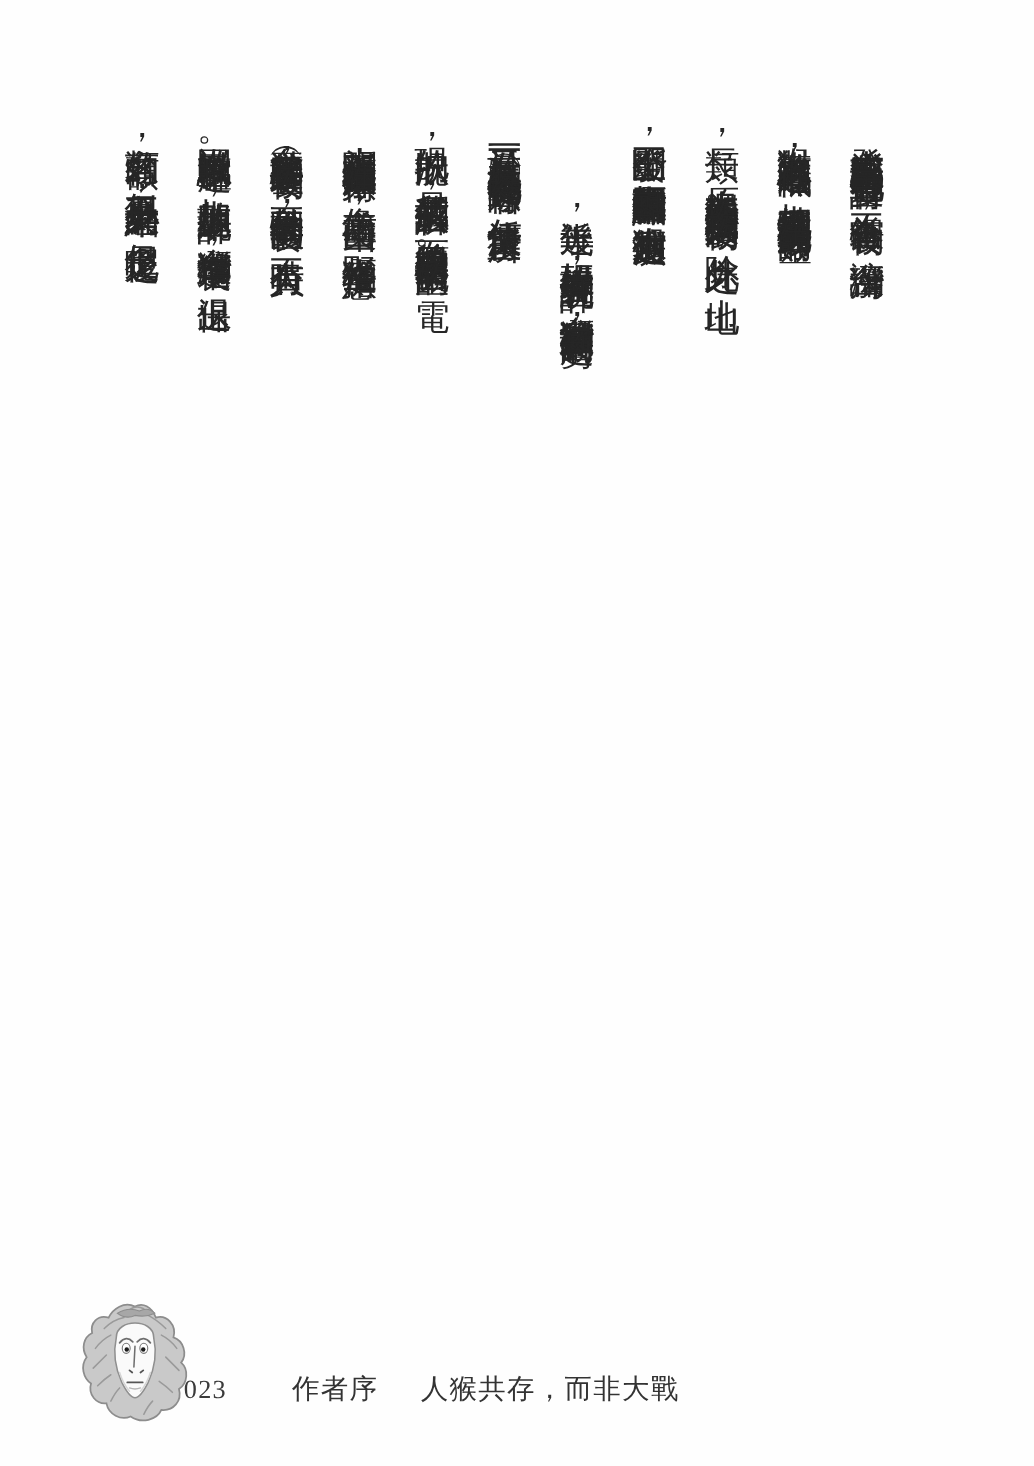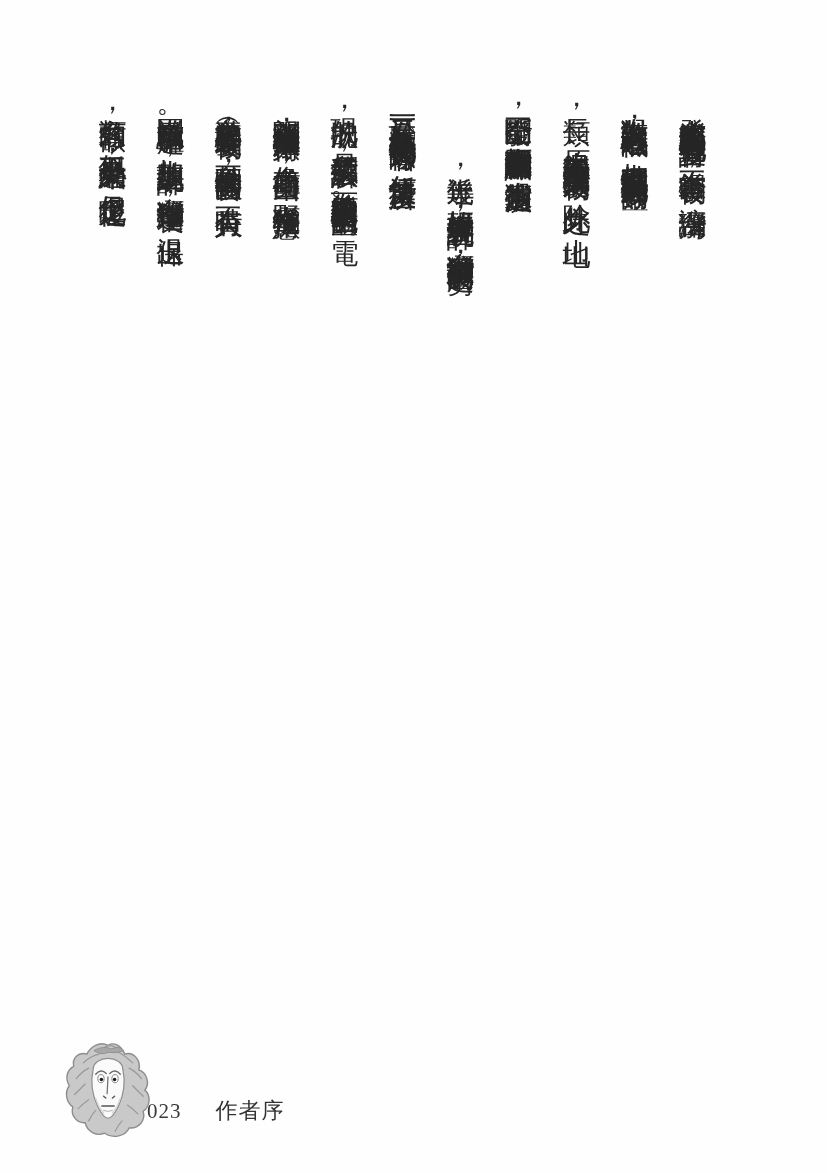--- a/index.html
+++ b/index.html
@@ -40,20 +40,21 @@
     left:64px;top:10px;
     width:88px;height:102px;
   }
   .footer-line{
     position:absolute;
     left:147px;top:66px;
     display:flex;
     align-items:baseline;
     color:#333333;
     font-size:22px;
+    gap:18px;
   }
   .footer-line .page-num{
     font-size:21px;
     letter-spacing:1px;
     color:#3a3a3a;
   }
   .footer-line .section{
     margin-left:34px;
     letter-spacing:1px;
   }
@@ -112,16 +113,17 @@
 
       <path d="M43 75 L57 75" fill="none" stroke="#555555" stroke-width="1.6" stroke-linecap="round"></path>
       <path d="M45 80 Q50 82 55 80" fill="none" stroke="#b5b5b5" stroke-width="1.2" stroke-linecap="round"></path>
 
       <path d="M36 66 Q39 76 45 83 M64 66 Q61 76 55 83" fill="none" stroke="#d6d6d6" stroke-width="1.4" stroke-linecap="round"></path>
     </svg>
 
     <div class="footer-line">
       <span class="page-num">023</span>
       <span class="section">作者序</span>
+      <span class="chapter">人猴共存，而非大戰</span>
     </div>
   </div>
 
 </div>
 
 </body></html>

